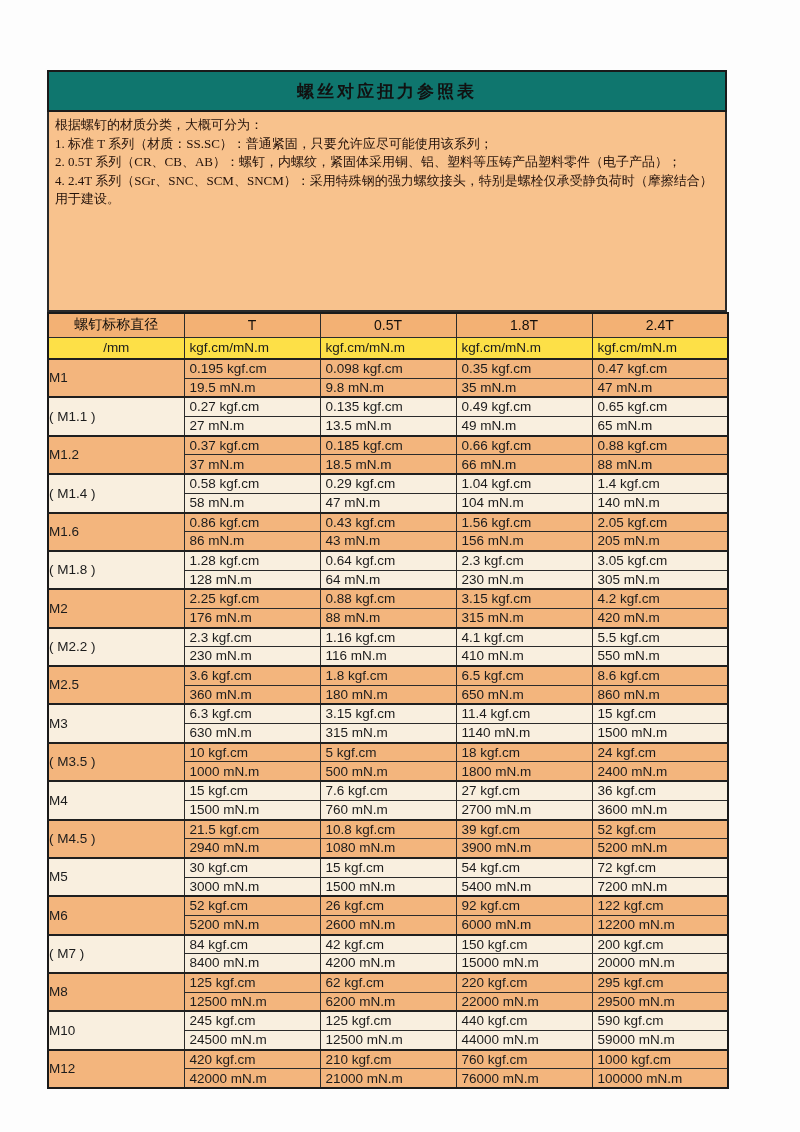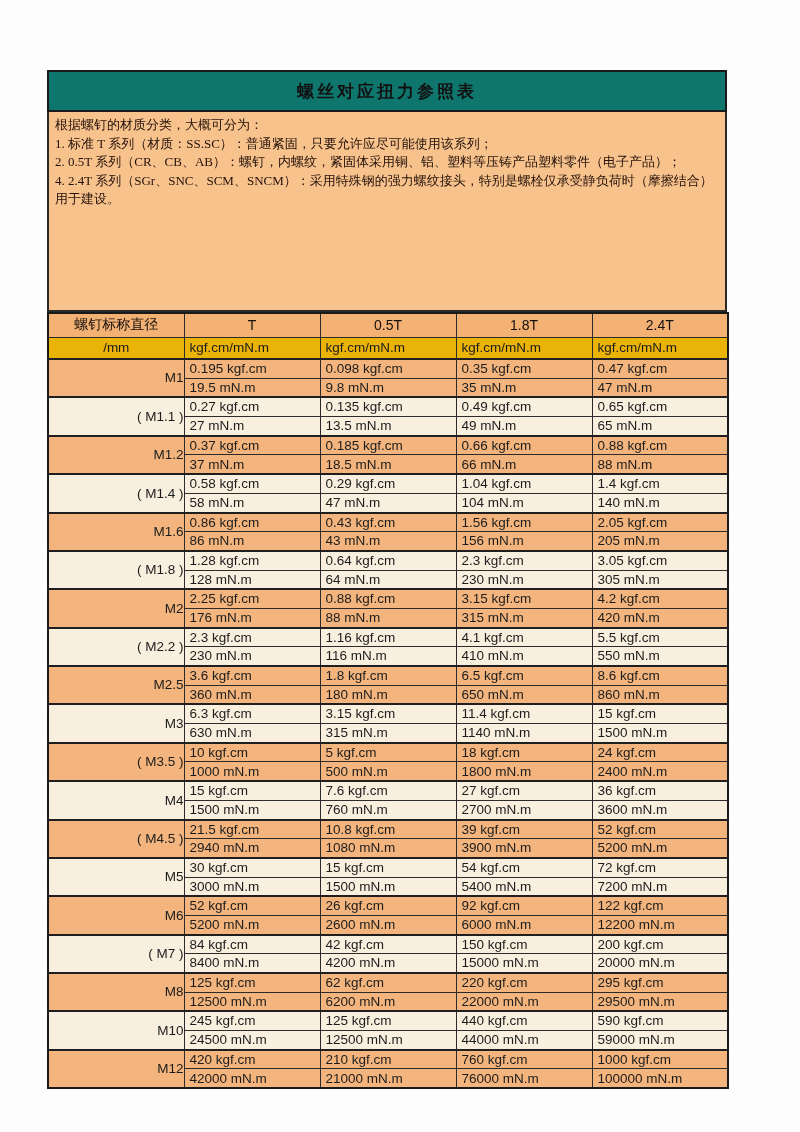--- a/index.html
+++ b/index.html
@@ -49,25 +49,25 @@
     padding:0 0 0 5px;
     text-align:left;
     line-height:1;
   }
   tr.h1 th {
     background:#f3b174;
     height:24px; text-align:center; padding:0;
     font-size:14px; color:#14100c;
   }
   tr.h1 th.c-diam { font-family:"Liberation Serif", serif; font-size:14px; }
-  tr.h2 th { background:#eab308; height:22px; }
+  tr.h2 th { background:#fde047; height:22px; }
   tr.h2 th.c-diam { text-align:center; padding:0; }
   .torque-table td { height:19.2px; }
   td.c-diam {
-    text-align:right; padding:0;
+    text-align:left; padding:0;
     border-top:2px solid #1f1f1f;
   }
   tr.row-kgf td { border-top:2px solid #1f1f1f; }
   tr.row-mnm td { border-top:1px solid #3a3a3a; }
   tr.tone-orange td { background:#f3b57d; }
   tr.tone-light  td { background:#f9efdf; }
 </style>
 </head>
 <body>
 

